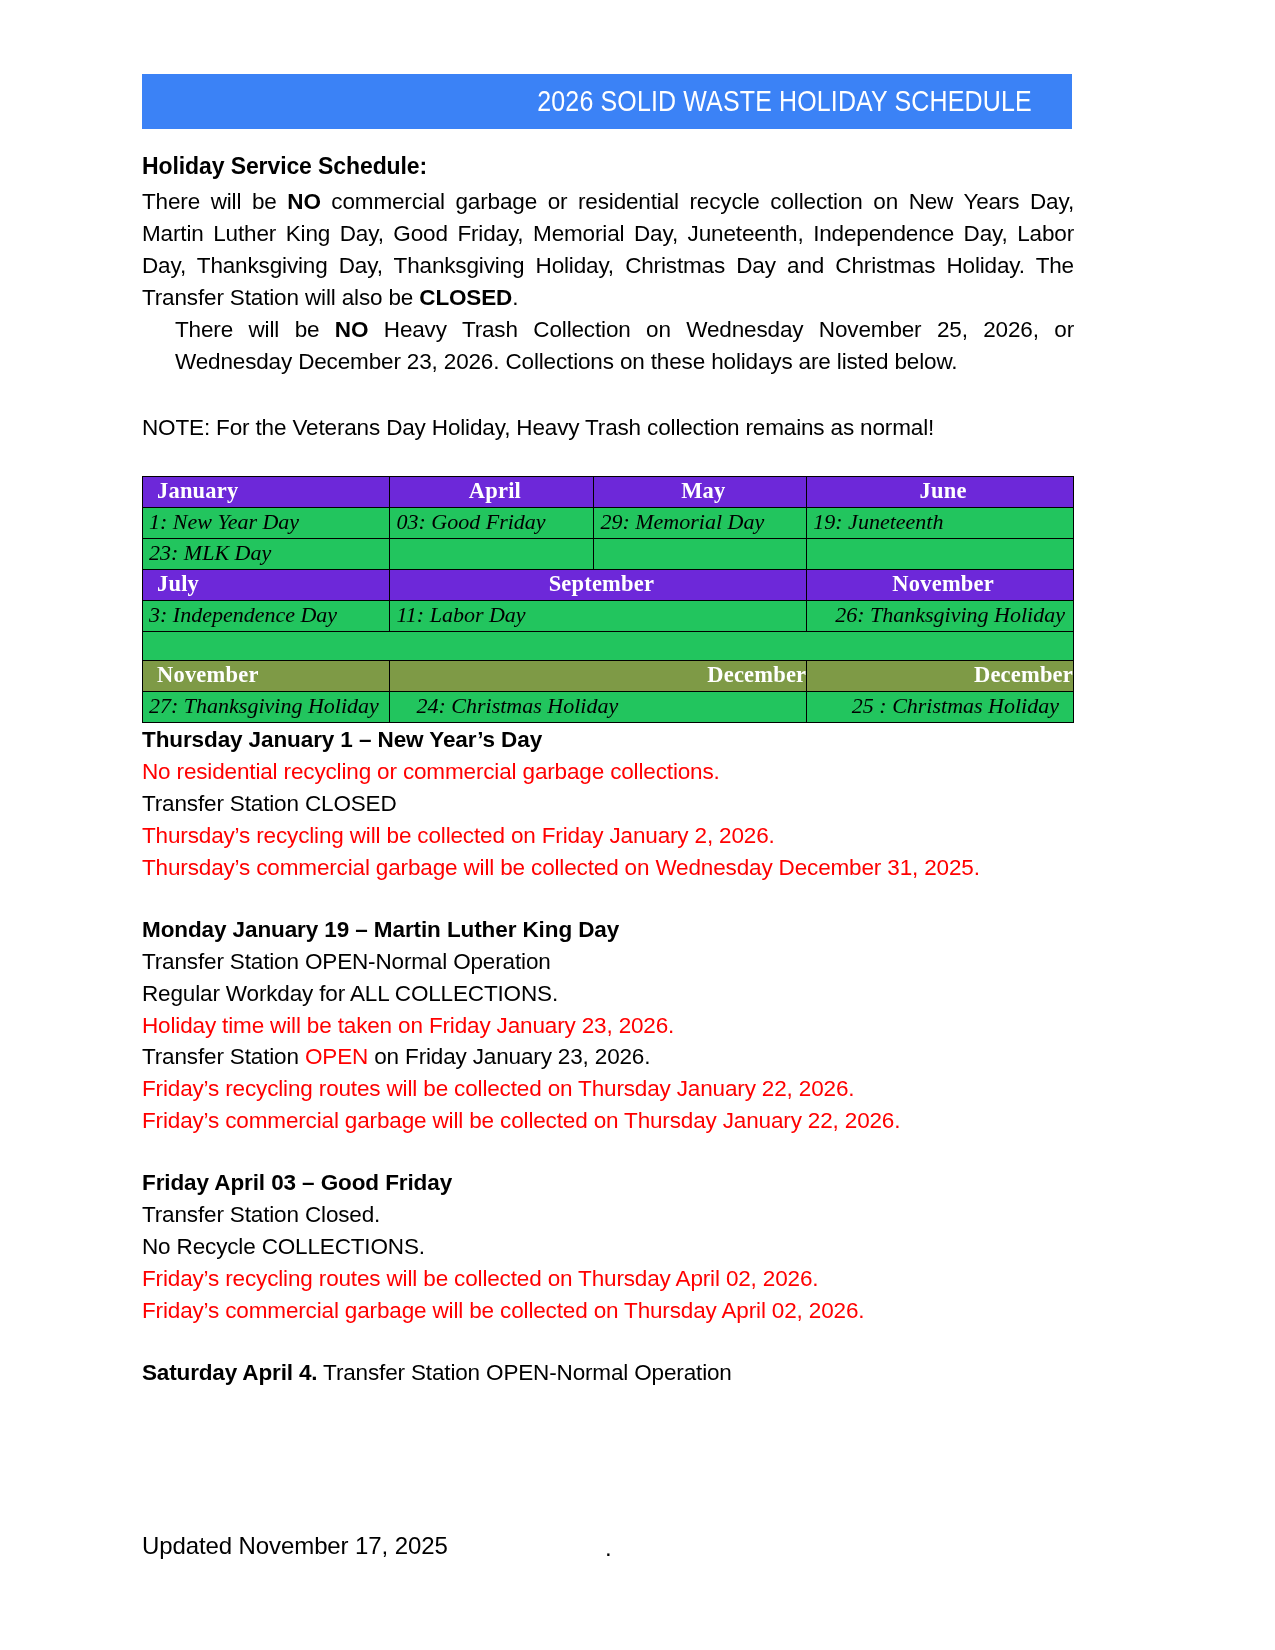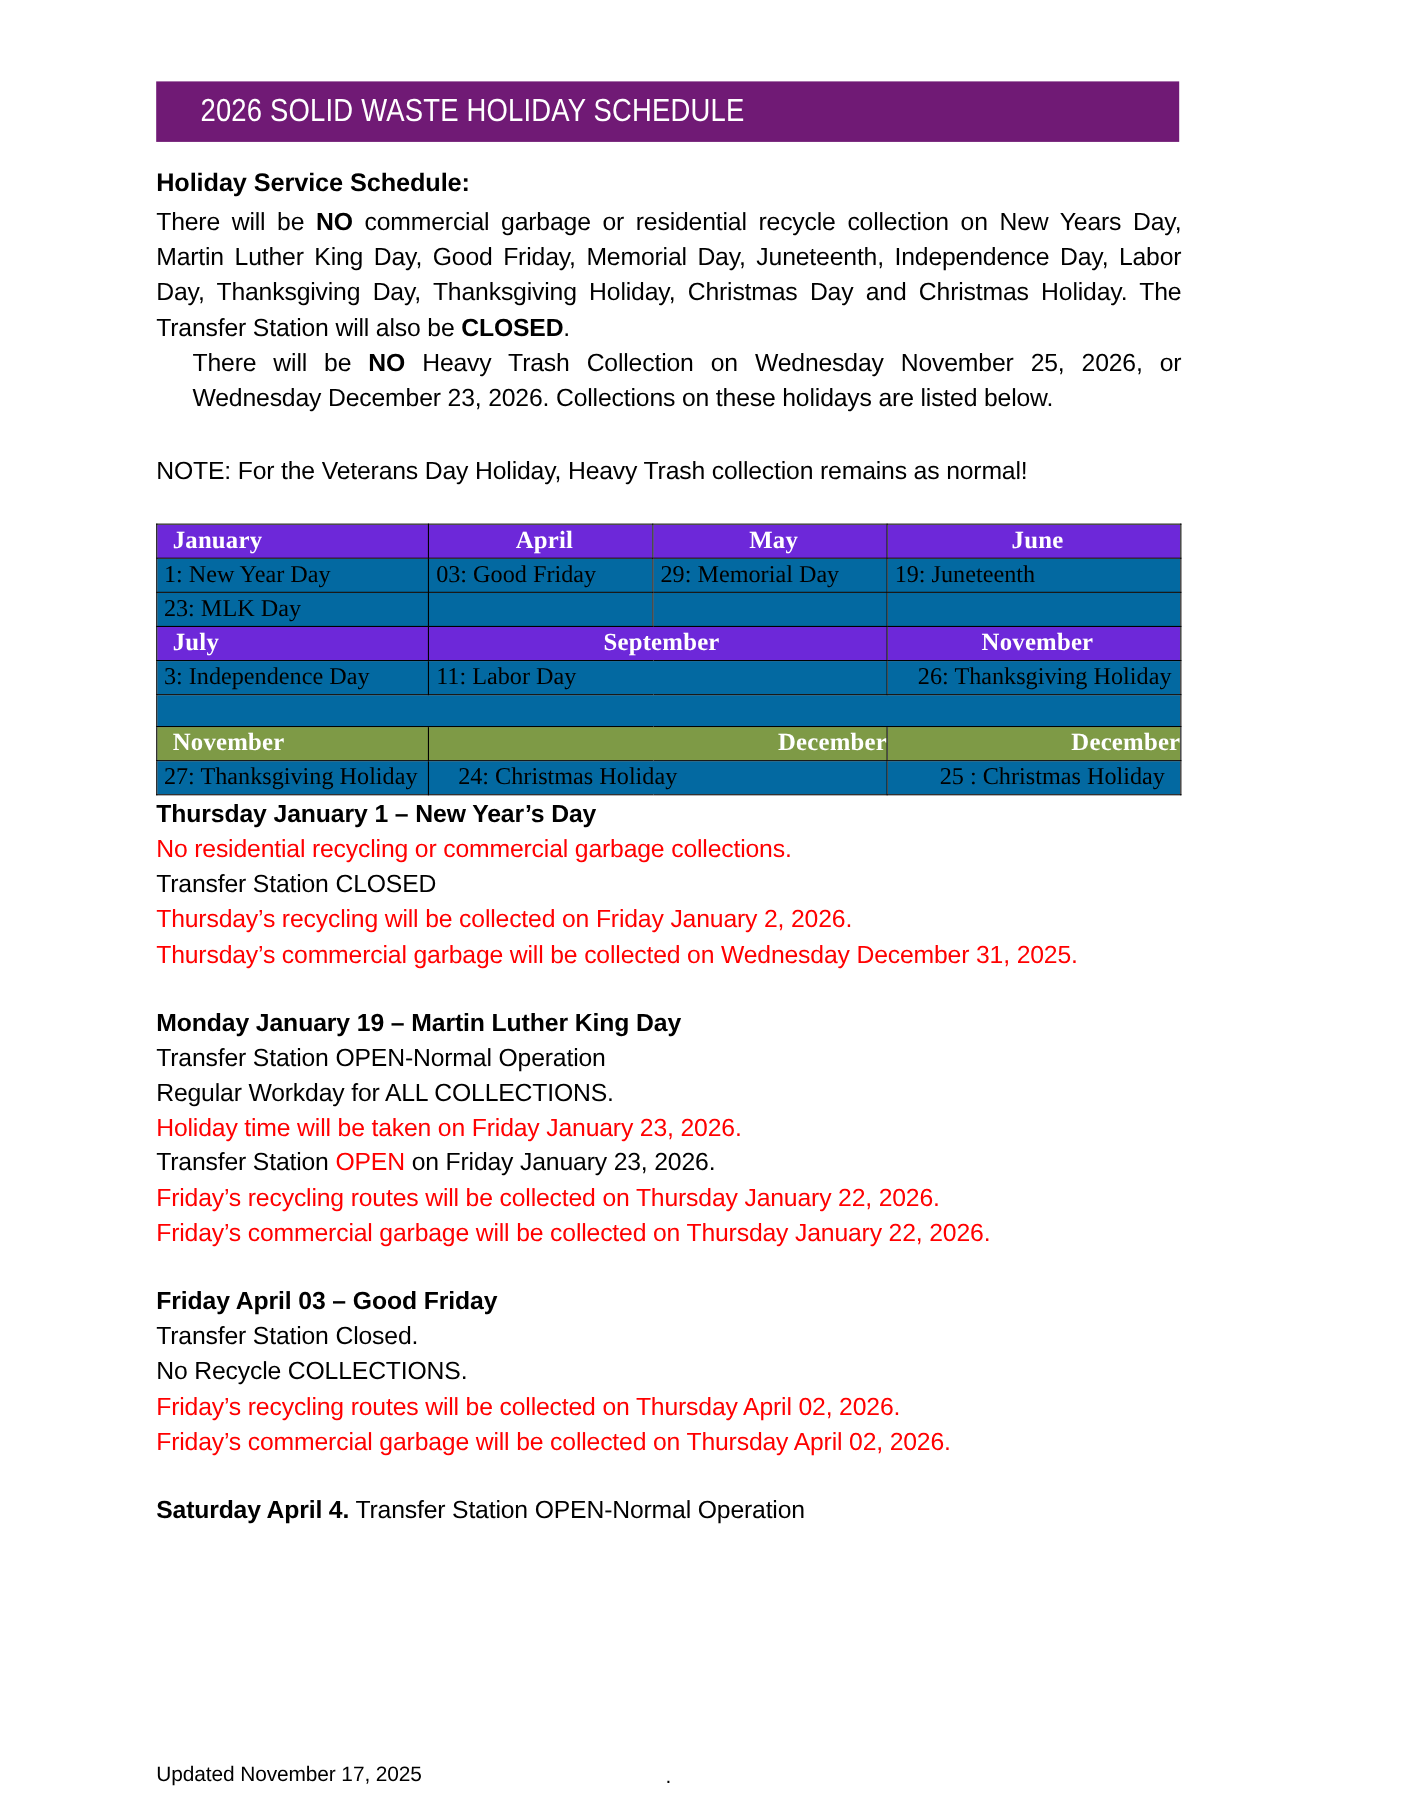--- a/index.html
+++ b/index.html
@@ -23,24 +23,24 @@
     height: 1650px;
   }
 
   
   .title-banner {
     position: absolute;
     left: 142px;
     top: 74px;
     width: 930px;
     height: 55px;
-    background: #701a75;
+    background: #3b82f6;
     display: flex;
     align-items: center;
-    justify-content: flex-start;
+    justify-content: flex-end;
   }
   .title-banner .title-text {
     color: #ffffff;
     font-family: "Liberation Sans", sans-serif;
     font-size: 29px;
     font-weight: 400;
     letter-spacing: 0.2px;
     transform: scaleX(0.86);
     transform-origin: center;
     white-space: nowrap;
@@ -114,24 +114,25 @@
   }
   table.holiday-table tr.hdr.olive td {
     background: #7E9A46;
     text-align: right;
   }
   table.holiday-table tr.hdr td.left-align {
     text-align: left;
     padding-left: 14px;
   }
   table.holiday-table tr.data td {
-    background: #0369a1;
+    background: #22c55e;
     color: #000000;
     font-weight: normal;
     text-align: left;
+    font-style: italic;
   }
   table.holiday-table tr.blank td {
     height: 24px;
   }
 
   
   .details {
     position: absolute;
     left: 142px;
     top: 724px;
@@ -156,23 +157,23 @@
     font-size: 22.5px;
     line-height: 1.42;
     letter-spacing: -0.15px;
   }
   .inline-title .lead { font-weight: bold; }
 
   
   .footer {
     position: absolute;
     left: 142px;
-    top: 1602px;
-    width: 932px;
-    font-size: 19px;
+    top: 1530px;
+    width: 932px;
+    font-size: 24px;
     line-height: 1.3;
     letter-spacing: -0.1px;
   }
   .footer .dot {
     position: absolute;
     left: 463px;
     top: 2px;
   }
 </style>
 </head>

